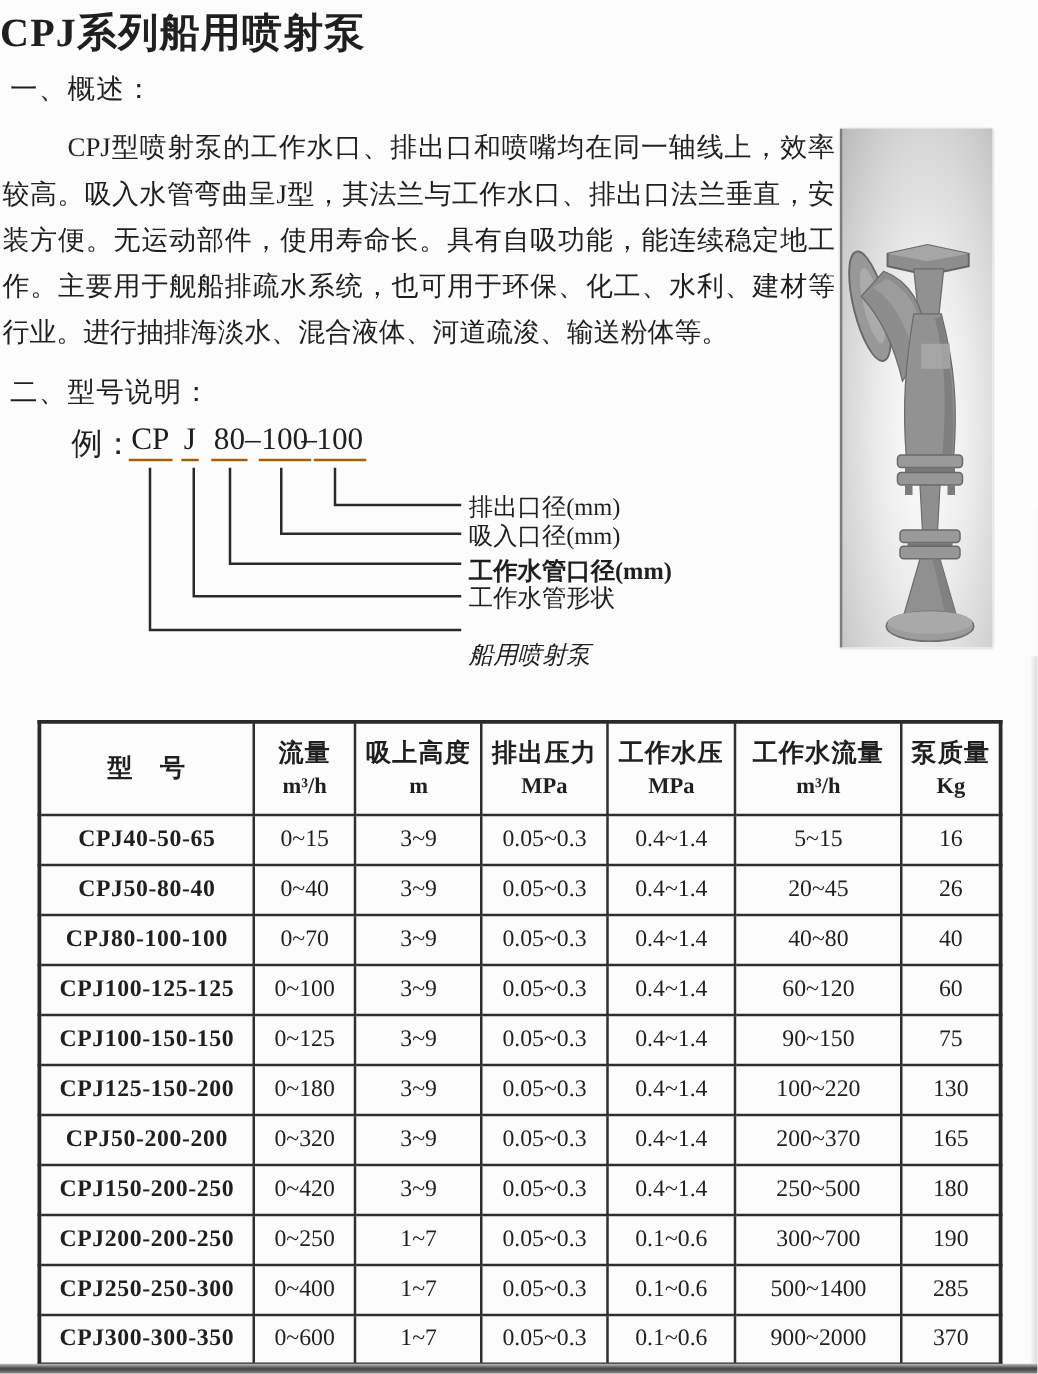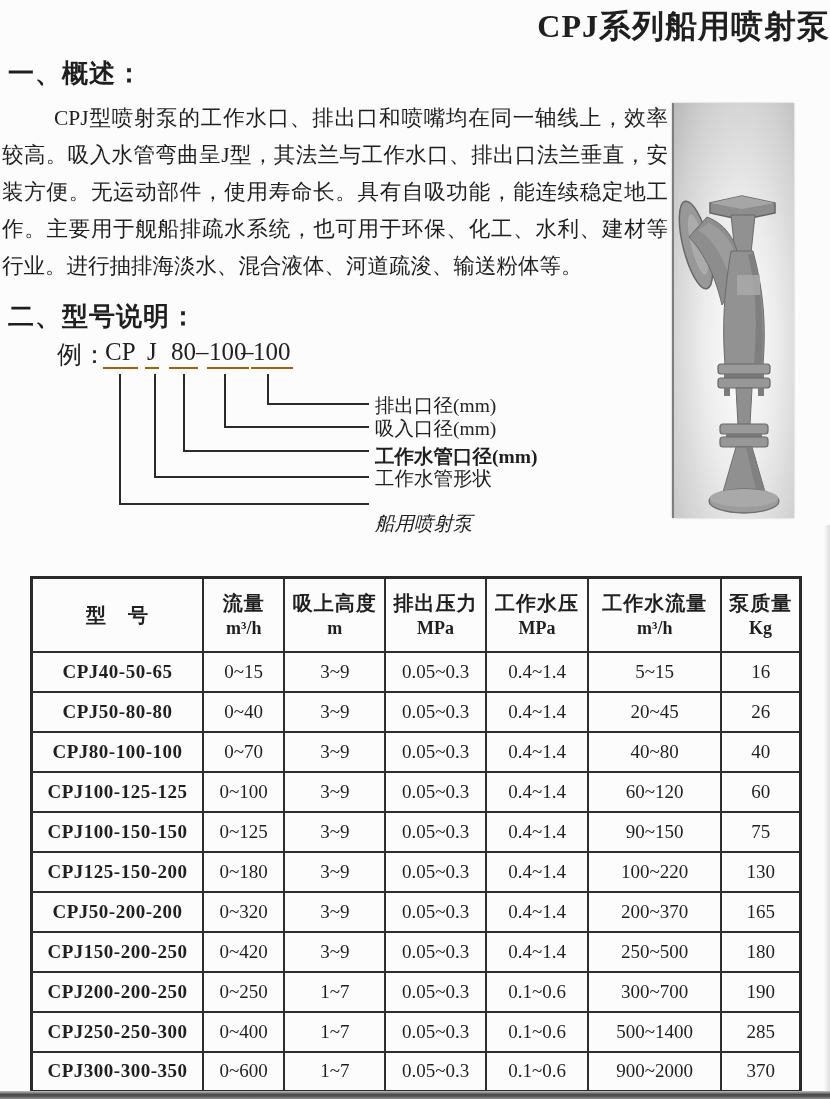--- a/index.html
+++ b/index.html
@@ -8,26 +8,26 @@
     position:relative;
     width:830px;height:1099px;
     margin:0 auto;
     background:#fcfcfc;
     font-family:"Liberation Serif","DejaVu Serif",serif;
     color:#1f1f1f;
     overflow:hidden;
   }
   .title{
     position:absolute;top:5px;left:0;width:100%;
-    text-align:right;font-size:32px;font-weight:bold;
+    text-align:left;font-size:32px;font-weight:bold;
     letter-spacing:1px;margin:0;
   }
   .sec-heading{
     position:absolute;left:8px;
-    font-size:26px;font-weight:bold;margin:0;letter-spacing:1px;
+    font-size:22px;font-weight:normal;margin:0;letter-spacing:1px;
   }
   .h-overview{top:56px;}
   .h-model{top:299px;}
   .h-table{top:535px;}
   .overview-text{
     position:absolute;top:100px;left:2px;width:666px;
     font-size:21.5px;line-height:37px;text-align:justify;
     text-indent:52px;margin:0;
   }
   
@@ -207,21 +207,21 @@
         <tr>
           <td class="model">CPJ40-50-65</td>
           <td>0~15</td>
           <td>3~9</td>
           <td>0.05~0.3</td>
           <td>0.4~1.4</td>
           <td>5~15</td>
           <td>16</td>
         </tr>
         <tr>
-          <td class="model">CPJ50-80-80</td>
+          <td class="model">CPJ50-80-40</td>
           <td>0~40</td>
           <td>3~9</td>
           <td>0.05~0.3</td>
           <td>0.4~1.4</td>
           <td>20~45</td>
           <td>26</td>
         </tr>
         <tr>
           <td class="model">CPJ80-100-100</td>
           <td>0~70</td>

